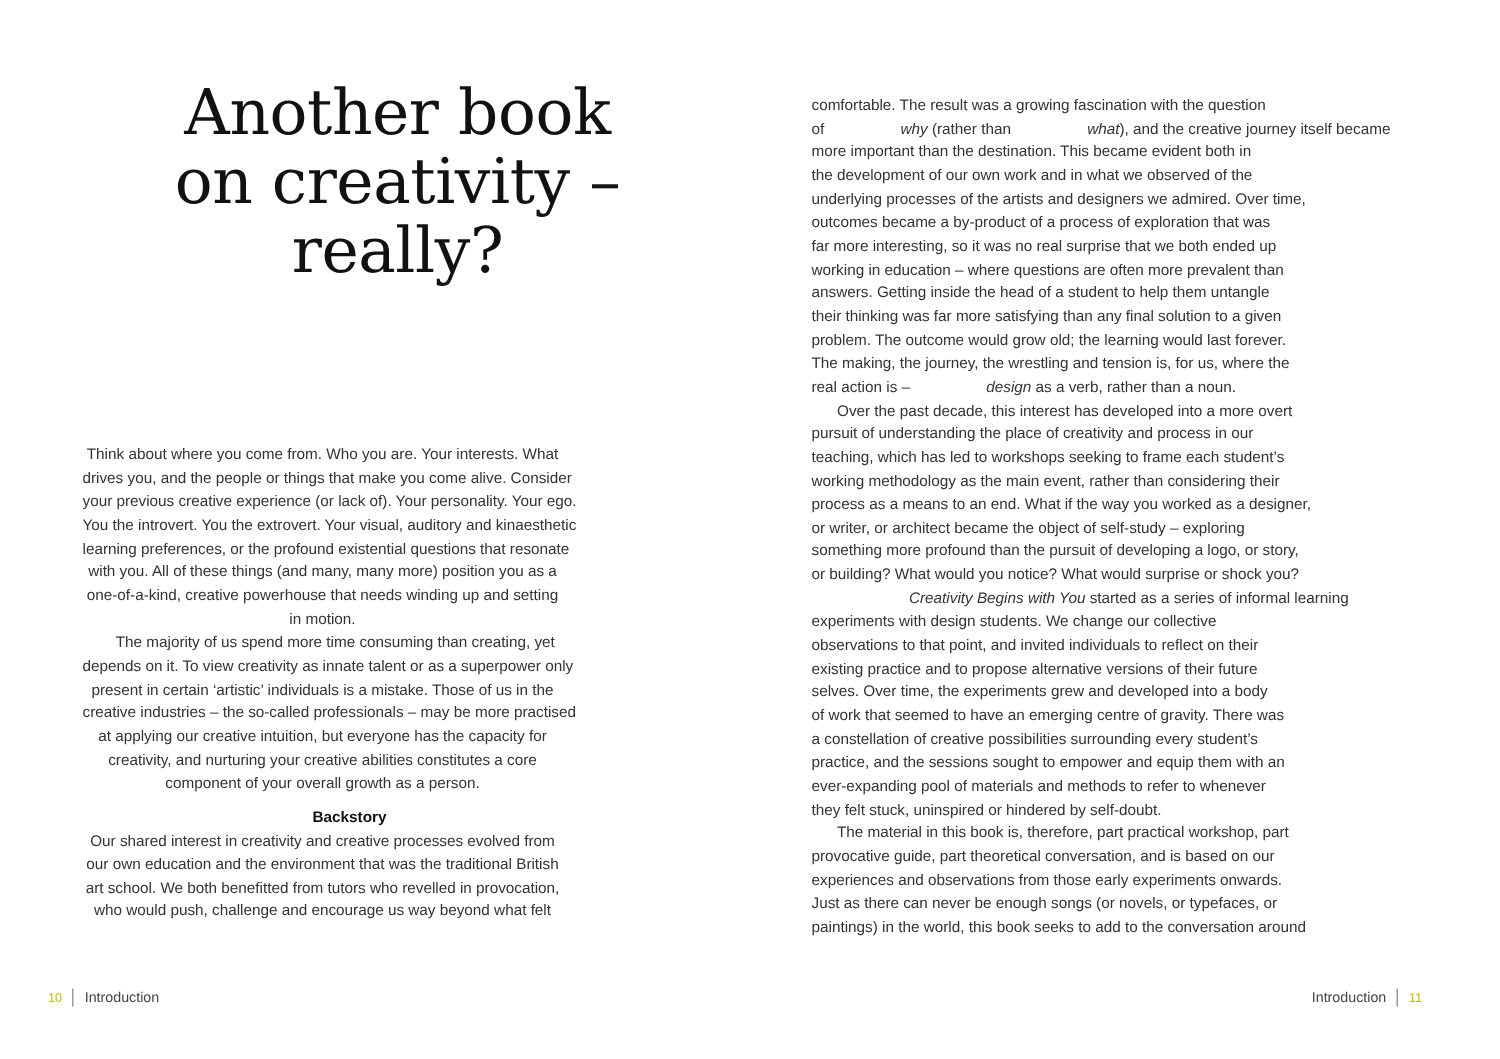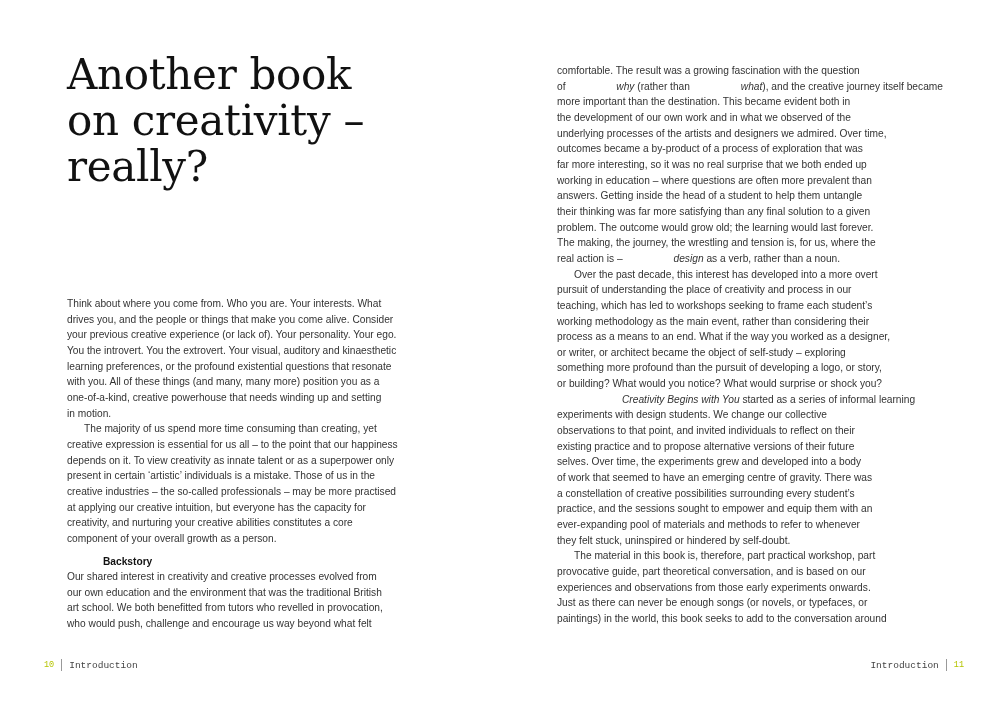--- a/index.html
+++ b/index.html
@@ -1,36 +1,36 @@
 <!DOCTYPE html>
 <html><head>
   <meta charset="utf-8">
   <style>
     html, body { margin:0; padding:0; background:#ffffff; }
     body { width:1000px; height:706px; position:relative; overflow:hidden; color:#222; }
     .page { position:absolute; top:0; height:706px; }
-    .left { left:12px; width:500px; }
-    .right { left:500px; width:500px; }
+    .left { left:0; width:500px;text-align:center; }
+    .right { left:484px; width:500px; }
     .title {
       position:absolute; left:55px; top:52px; width:420px;
       font-family:"DejaVu Serif", serif; font-size:42px; line-height:46px;
       color:#111; margin:0; font-weight:normal; letter-spacing:-0.3px;
     }
     .body-text {
       font-family:"Liberation Sans", sans-serif; font-size:10.2px; line-height:15.65px;
       color:#333; margin:0;
     }
     .col-left { position:absolute; left:55px; top:296px; width:320px; }
     .col-right { position:absolute; left:557px; top:63px; width:330px; }
     .line { display:block; white-space:nowrap; }
     .indent { padding-left:17px; }
     .heading { font-weight:bold; color:#111; margin-top:7px;margin-left:36px; }
     em { font-style:italic;margin-left:48px; }
     .footer {
-      position:absolute; top:659px; font-family:Liberation Mono, monospace;
+      position:absolute; top:659px; font-family:Liberation Sans, sans-serif;
       font-size:9.5px; color:#444; display:flex; align-items:center;
     }
     .footer .num { color:#b5c400; font-size:8.5px; }
     .footer .sep { display:inline-block; width:1px; height:12px; background:#999; margin:0 7px; }
     .footer-left { left:32px; }
     .footer-right { right:36px; }
   </style>
 </head>
 <body>
 
@@ -47,21 +47,20 @@
       <span class="line">drives you, and the people or things that make you come alive. Consider</span>
       <span class="line">your previous creative experience (or lack of). Your personality. Your ego.</span>
       <span class="line">You the introvert. You the extrovert. Your visual, auditory and kinaesthetic</span>
       <span class="line">learning preferences, or the profound existential questions that resonate</span>
       <span class="line">with you. All of these things (and many, many more) position you as a</span>
       <span class="line">one-of-a-kind, creative powerhouse that needs winding up and setting</span>
       <span class="line">in motion.</span>
     </div>
     <div>
       <span class="line indent">The majority of us spend more time consuming than creating, yet</span>
-      <span class="line">creative expression is essential for us all – to the point that our happiness</span>
       <span class="line">depends on it. To view creativity as innate talent or as a superpower only</span>
       <span class="line">present in certain ‘artistic’ individuals is a mistake. Those of us in the</span>
       <span class="line">creative industries – the so-called professionals – may be more practised</span>
       <span class="line">at applying our creative intuition, but everyone has the capacity for</span>
       <span class="line">creativity, and nurturing your creative abilities constitutes a core</span>
       <span class="line">component of your overall growth as a person.</span>
     </div>
     <div class="line heading">Backstory</div>
     <div>
       <span class="line">Our shared interest in creativity and creative processes evolved from</span>

